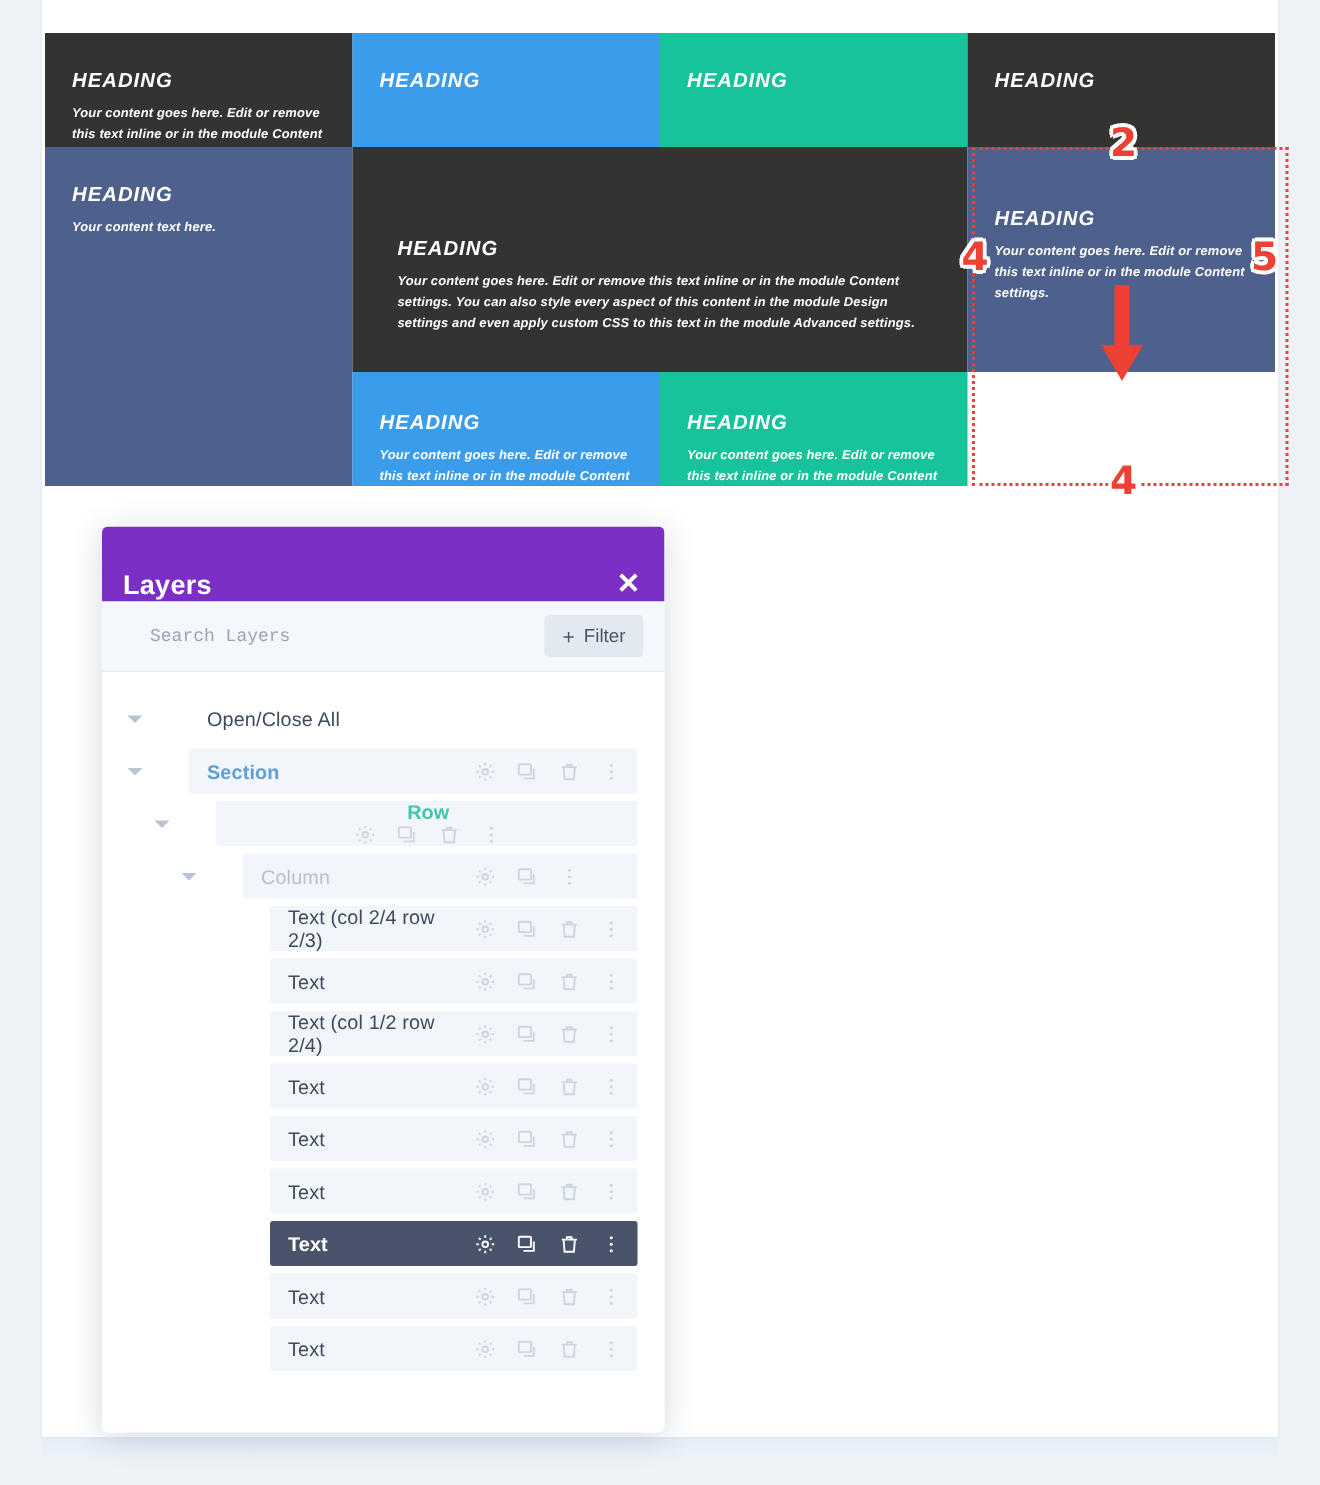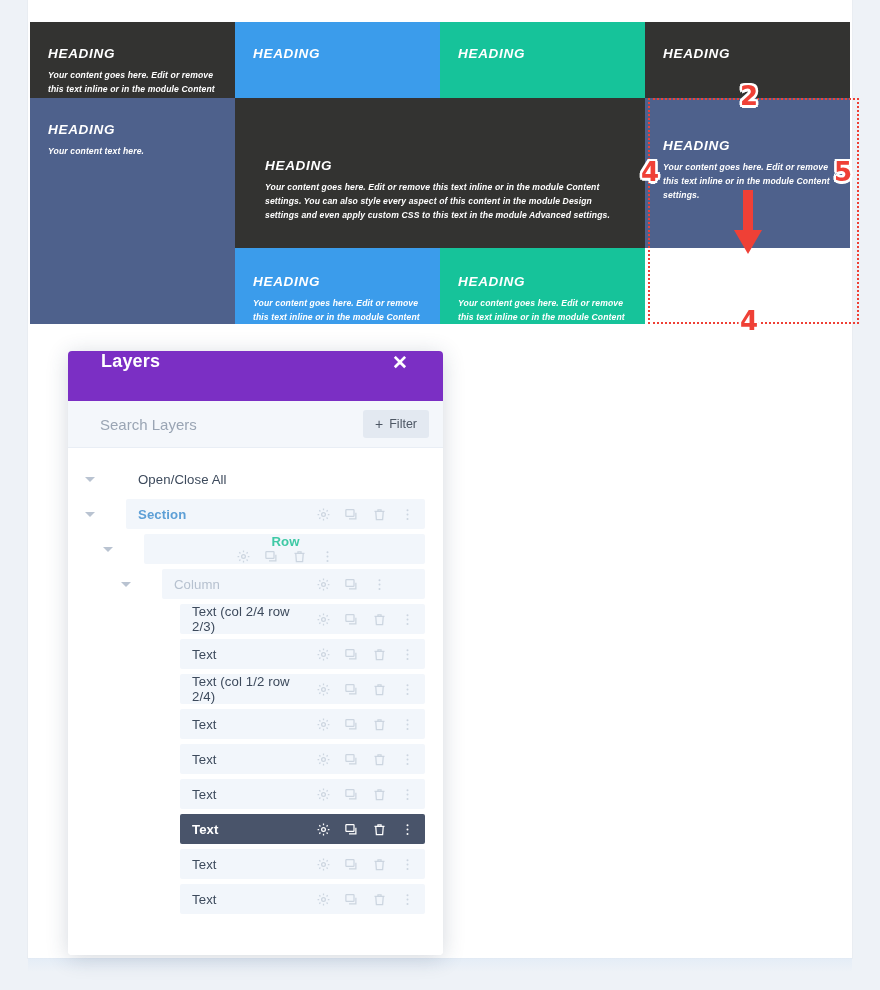--- a/index.html
+++ b/index.html
@@ -59,35 +59,35 @@
 
   
   .layers-modal{
     position:absolute;left:68px;top:351px;width:375px;
     background:#ffffff;
     border-radius:4px;
     box-shadow:0 3px 22px rgba(40,60,90,.20);
     overflow:hidden;
   }
   .lm-header{
-    background:#7b2fc4;height:50px;display:flex;align-items:flex-start;
-    justify-content:space-between;padding:0 33px;
+    background:#7b2fc4;height:50px;display:flex;align-items:flex-end;
+    justify-content:space-between;padding:0 14px;
   }
   .lm-title{color:#fff;font-size:18px;font-weight:bold;letter-spacing:.2px;}
   .lm-close{
     color:#fff;font-size:19px;line-height:1;cursor:pointer;font-weight:bold;
     background:none;border:none;padding:2px 2px;font-family:"Liberation Sans",sans-serif;
   }
   .lm-search{
     background:#f4f7fb;height:46px;display:flex;align-items:center;
     padding:0 14px 0 30px;border-bottom:1px solid #e9eef5;
   }
   .lm-search input{
     flex:1;border:none;background:transparent;outline:none;
-    font-size:15px;color:#8e99a9;font-family:Liberation Sans, sans-serif;
+    font-size:12px;color:#8e99a9;font-family:Liberation Mono, monospace;
   }
   .lm-search input::placeholder{color:#9aa5b4;}
   .lm-filter{
     background:#e3e9f1;border:none;border-radius:3px;
     padding:7px 12px;font-size:12.5px;color:#4c5663;
     display:flex;align-items:center;gap:6px;cursor:pointer;
     font-family:"Liberation Sans",sans-serif;
   }
   .lm-filter .plus{font-size:14px;line-height:1;}
   .lm-body{padding:16px 0 36px 0;background:#fff;}

